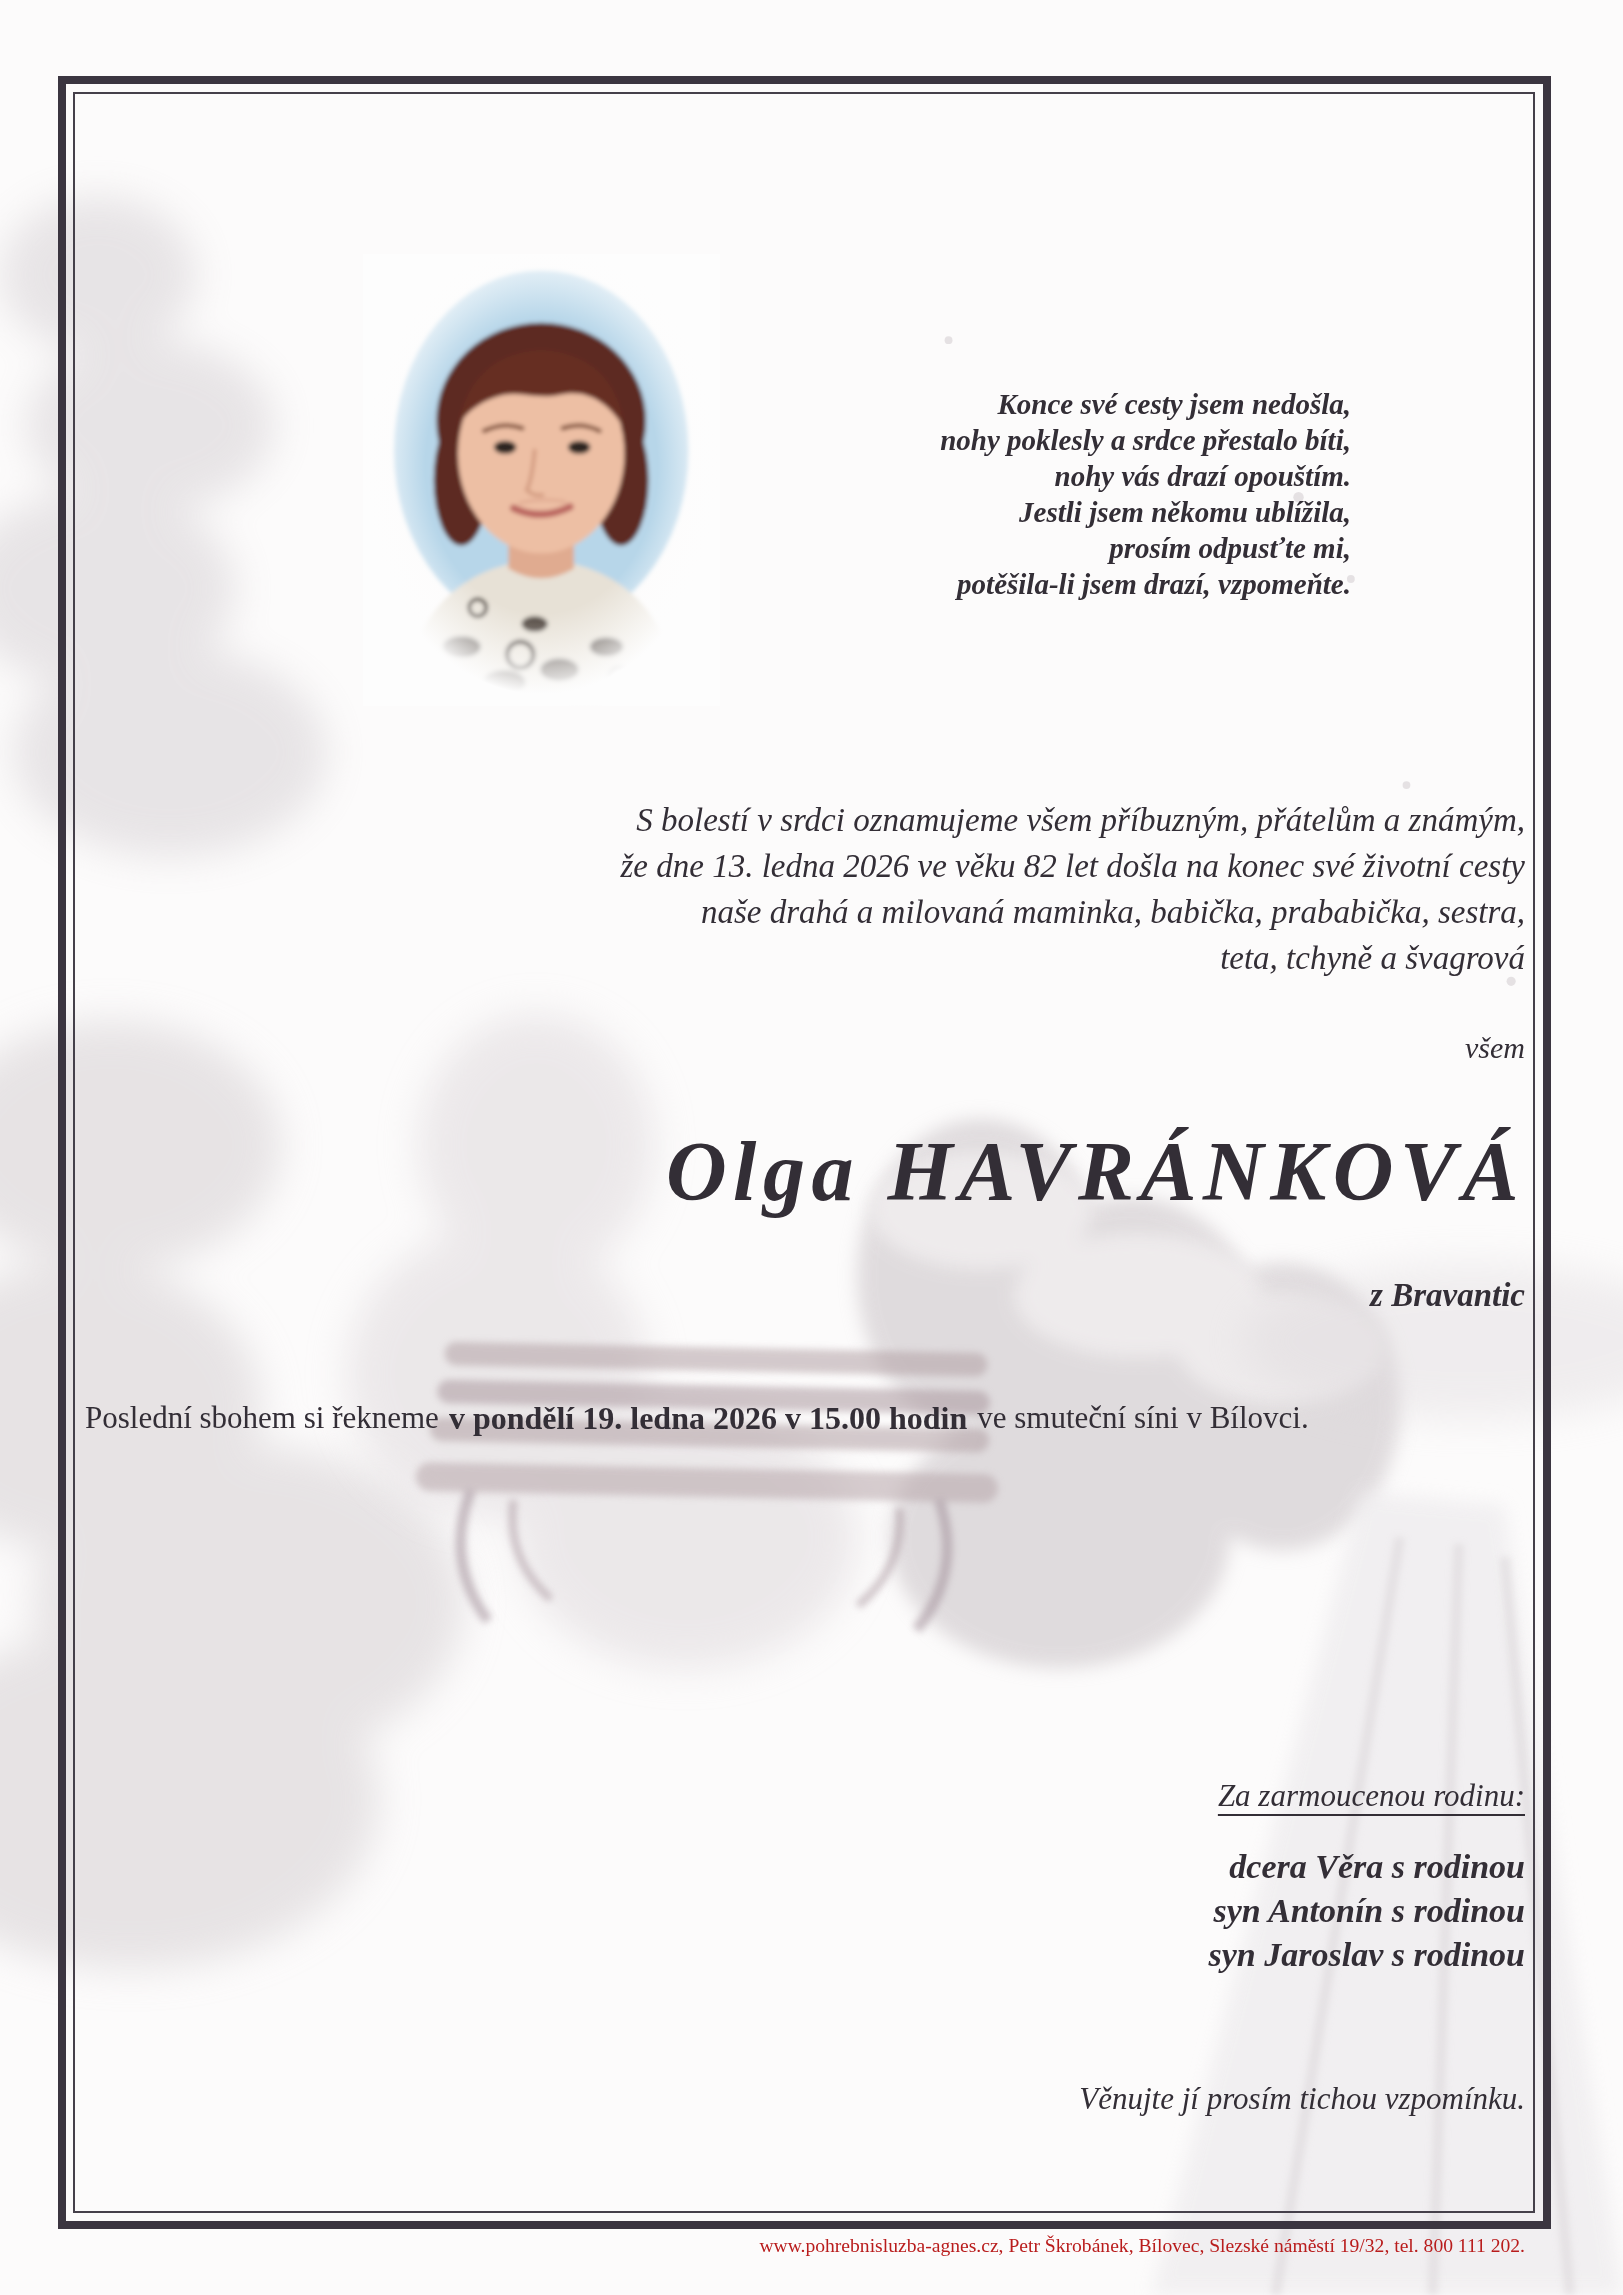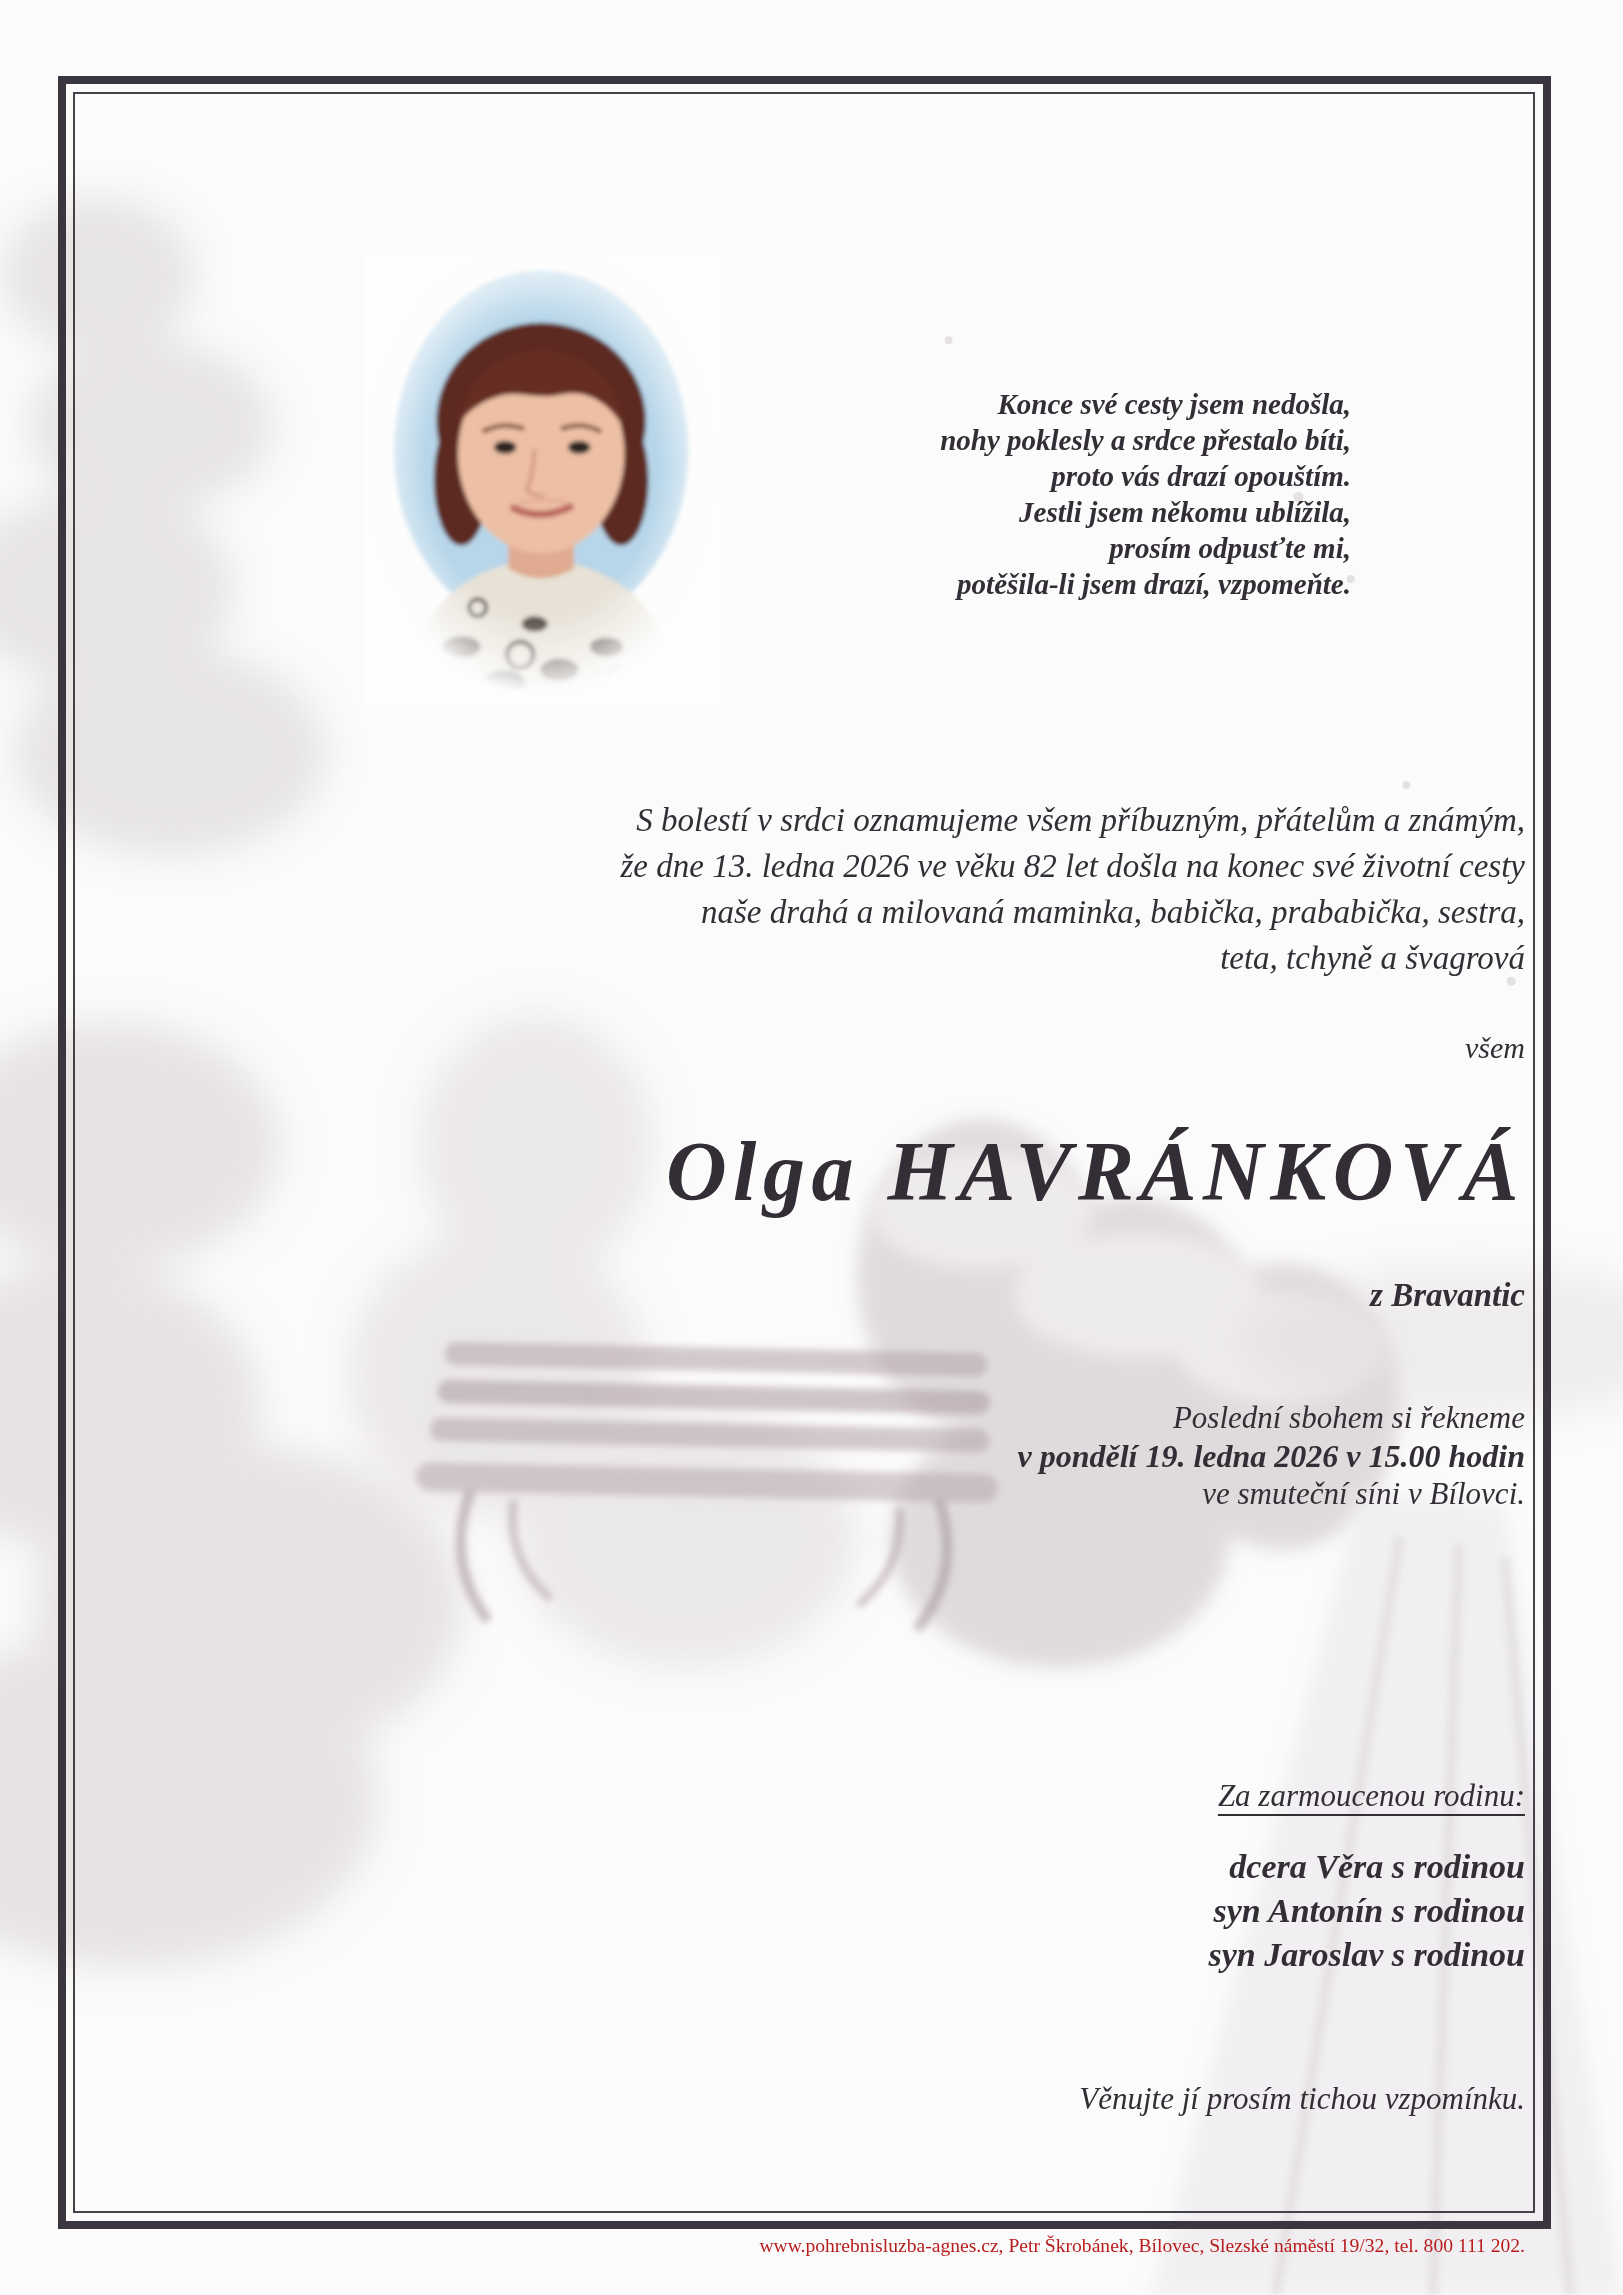--- a/index.html
+++ b/index.html
@@ -27,22 +27,22 @@
   .photo svg { width:100%; height:100%; display:block; }
 
   .t { position:absolute; left:85px; width:1440px; text-align:right; color:#332e36; }
   .poem { left:821px; width:530px; top:386px; font-size:29px; line-height:36px;
           font-weight:700; font-style:italic; }
   .announcement { top:797px; font-style:italic; font-size:33px; line-height:46px; }
   .title-prefix { top:1029px; font-style:italic; font-size:30px; line-height:37px; }
   .name { top:1123px; font-weight:700; font-style:italic; font-size:84px;
           letter-spacing:6.5px; line-height:98px; }
   .origin { top:1276px; font-weight:700; font-style:italic; font-size:33px; line-height:39px; }
-  .farewell { top:1399px; font-style:italic; font-size:31px; line-height:38px;
-              display:flex; flex-direction:column; gap:0; }
+  .farewell { top:1399px; font-size:31px; line-height:38px;
+              display:flex; flex-direction:row; gap:10px; }
   .farewell .em { font-weight:700; font-size:32px; }
   .family-heading { top:1775px; font-style:italic; font-size:31px; line-height:41px;
           text-decoration:underline; text-underline-offset:7.9px; text-decoration-thickness:2px; }
   .family { top:1845px; font-weight:700; font-style:italic; font-size:34px; line-height:44px; }
   .closing { top:2080px; font-style:italic; font-size:31px; line-height:37px; }
   .footer { top:2233px; font-size:19.6px; color:#b91c1c; line-height:26px; }
 </style>
 </head>
 <body>
 
@@ -171,21 +171,21 @@
           <path d="M238,380 q36,-8 72,-2" stroke="#d8a089" stroke-width="4" fill="none" opacity="0.7"></path>
         </g>
       </g>
       <rect x="0" y="0" width="545" height="690" fill="url(#pvig)"></rect>
     </svg>
   </div>
 
   <div class="t poem">
     <div>Konce své cesty jsem nedošla,</div>
     <div>nohy poklesly a srdce přestalo bíti,</div>
-    <div>proto vás drazí opouštím.</div>
+    <div>nohy vás drazí opouštím.</div>
     <div>Jestli jsem někomu ublížila,</div>
     <div>prosím odpusťte mi,</div>
     <div>potěšila-li jsem drazí, vzpomeňte.</div>
   </div>
 
   <div class="t announcement">
     <div>S bolestí v srdci oznamujeme všem příbuzným, přátelům a známým,</div>
     <div>že dne 13. ledna 2026 ve věku 82 let došla na konec své životní cesty</div>
     <div>naše drahá a milovaná maminka, babička, prababička, sestra,</div>
     <div>teta, tchyně a švagrová</div>

